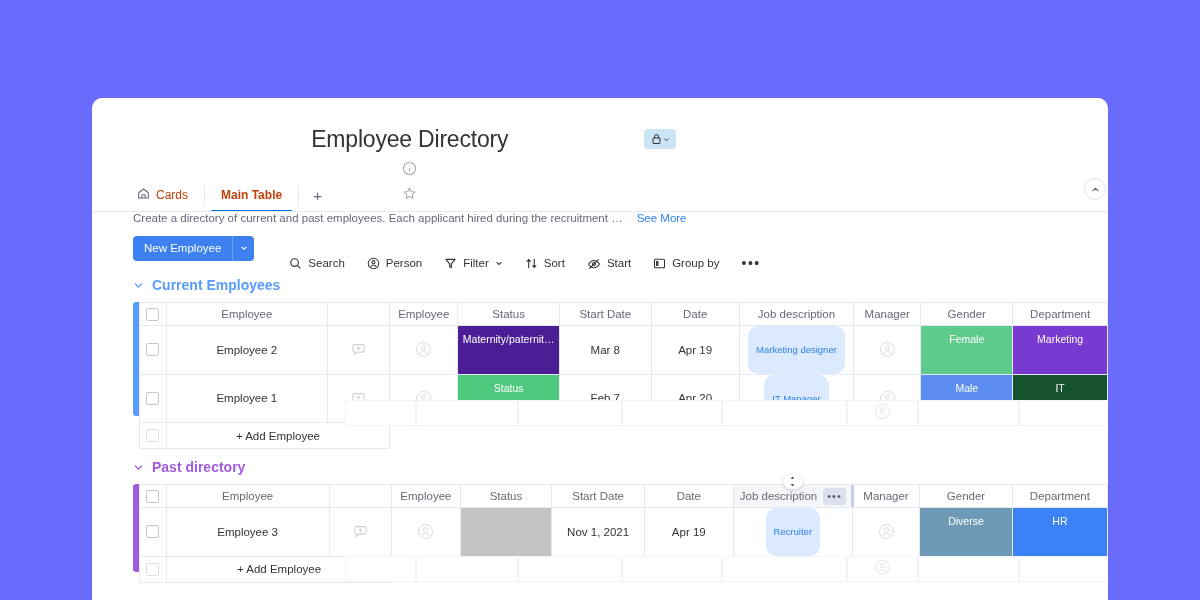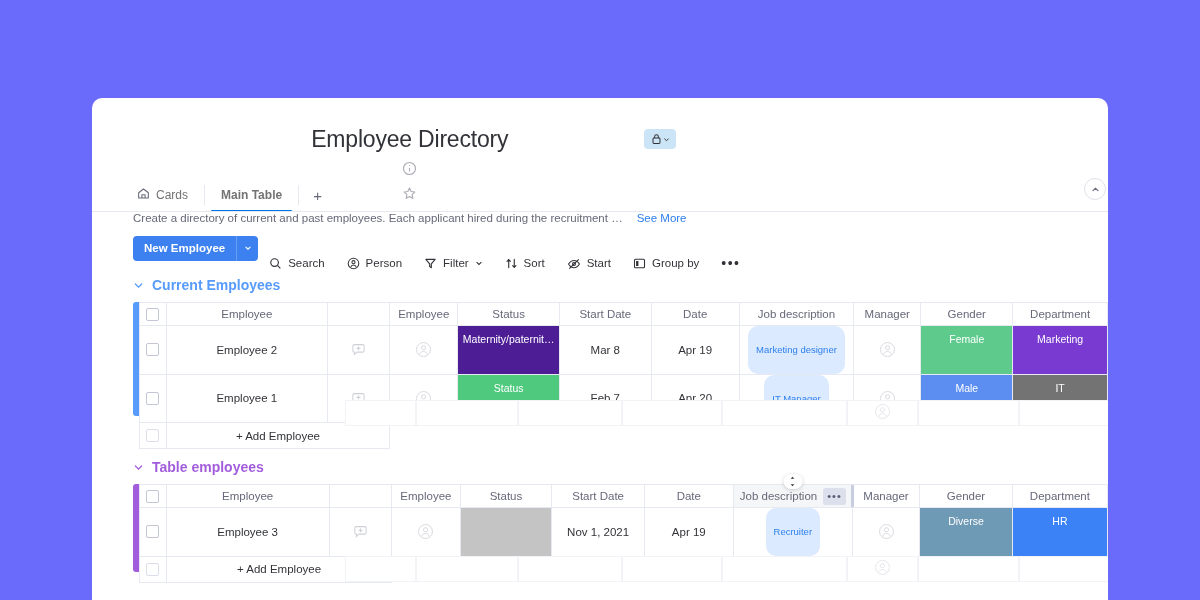--- a/index.html
+++ b/index.html
@@ -38,21 +38,21 @@
   #board-desc { font-size: 11.5px; color: #676879; }
   #see-more { font-size: 11.5px; color: #2f80ed; cursor: pointer; }
 
   
   .tabs-row {
     position: absolute; left: 41px; top: 83px;
     display: flex; align-items: stretch; height: 28px;
   }
   .tab {
     display: flex; align-items: center; gap: 6px;
-    padding: 0 16px; font-size: 12px; color: #737373;
+    padding: 0 16px; font-size: 12px; color: #c2410c;
     position: relative; cursor: pointer;
   }
   .tab:first-child { padding-left: 4px; }
   .tab.active { font-weight: 600; }
   .tab.active::after {
     content: ""; position: absolute; left: 6px; right: 6px; bottom: -3px;
     height: 2.5px; background: #0073ea; border-radius: 2px;
   }
   .tab-sep { width: 1px; background: #e6e9ef; margin: 4px 0; }
   .tab-add { padding: 0 14px; display: flex; align-items: center;
@@ -81,21 +81,21 @@
     cursor: pointer;
   }
 
   
   .toolbar {
     position: absolute; left: 41px; top: 122px;
     display: flex; align-items: center; gap: 0;
   }
   #new-employee-group {
     display: flex; height: 25px; border-radius: 4px; overflow: hidden;
-    cursor: pointer; font-weight: bold;
+    margin-right: 24px; cursor: pointer;
   }
   #new-employee-btn {
     background: #3d80f0; color: #fff; font-size: 11.5px;
     padding: 0 11px; display: flex; align-items: center;
   }
   #new-employee-caret {
     background: #3d80f0; width: 22px;
     display: flex; align-items: center; justify-content: center;
     border-left: 1px solid #6a9ef4;
   }
@@ -468,21 +468,21 @@
               <svg width="17" height="17" viewBox="0 0 18 18" fill="none" stroke="#a9acb8" stroke-width="1.05">
                 <circle cx="9" cy="9" r="7.4"></circle>
                     <circle cx="9" cy="7.2" r="2.2"></circle>
                 <path d="M4.9 14.3c.7-2.2 2.3-3.2 4.1-3.2s3.4 1 4.1 3.2"></path>
               </svg>
             </span>
           </td>
           <td class="colorcell" style="background: rgb(91, 142, 240);">
             <span class="status-chip">Male</span>
           </td>
-          <td class="colorcell" style="background: #737373;">
+          <td class="colorcell" style="background: #14532d;">
             <span class="status-chip">IT</span>
           </td>
         </tr>
 
         <tr>
           <td>
                 <div class="chk faded"></div>
               </td>
           <td class="cell-add" colspan="2">+ Add Employee</td>
           <td style="border-color:transparent"></td>
@@ -518,21 +518,21 @@
     </div>
   </div>
 
   <div class="group" id="group-1" style="top:360px">
     <div class="group-title-row">
       <span class="group-caret">
         <svg width="11" height="11" viewBox="0 0 12 12" fill="none" stroke="#a25ddc" stroke-width="1.4" stroke-linecap="round">
           <path d="M2.6 4.4L6 7.8l3.4-3.4"></path>
         </svg>
       </span>
-      <span class="group-title" style="color:#a25ddc">Table employees</span>
+      <span class="group-title" style="color:#a25ddc">Past directory</span>
     </div>
 
     <div class="tbl-wrap">
       <div class="accent" style="background:#a25ddc;height:88px"></div>
       <table class="tbl">
         <colgroup>
           <col class="col-chk">
             <col class="col-name">
             <col class="col-upd">
             <col class="col-pers">

